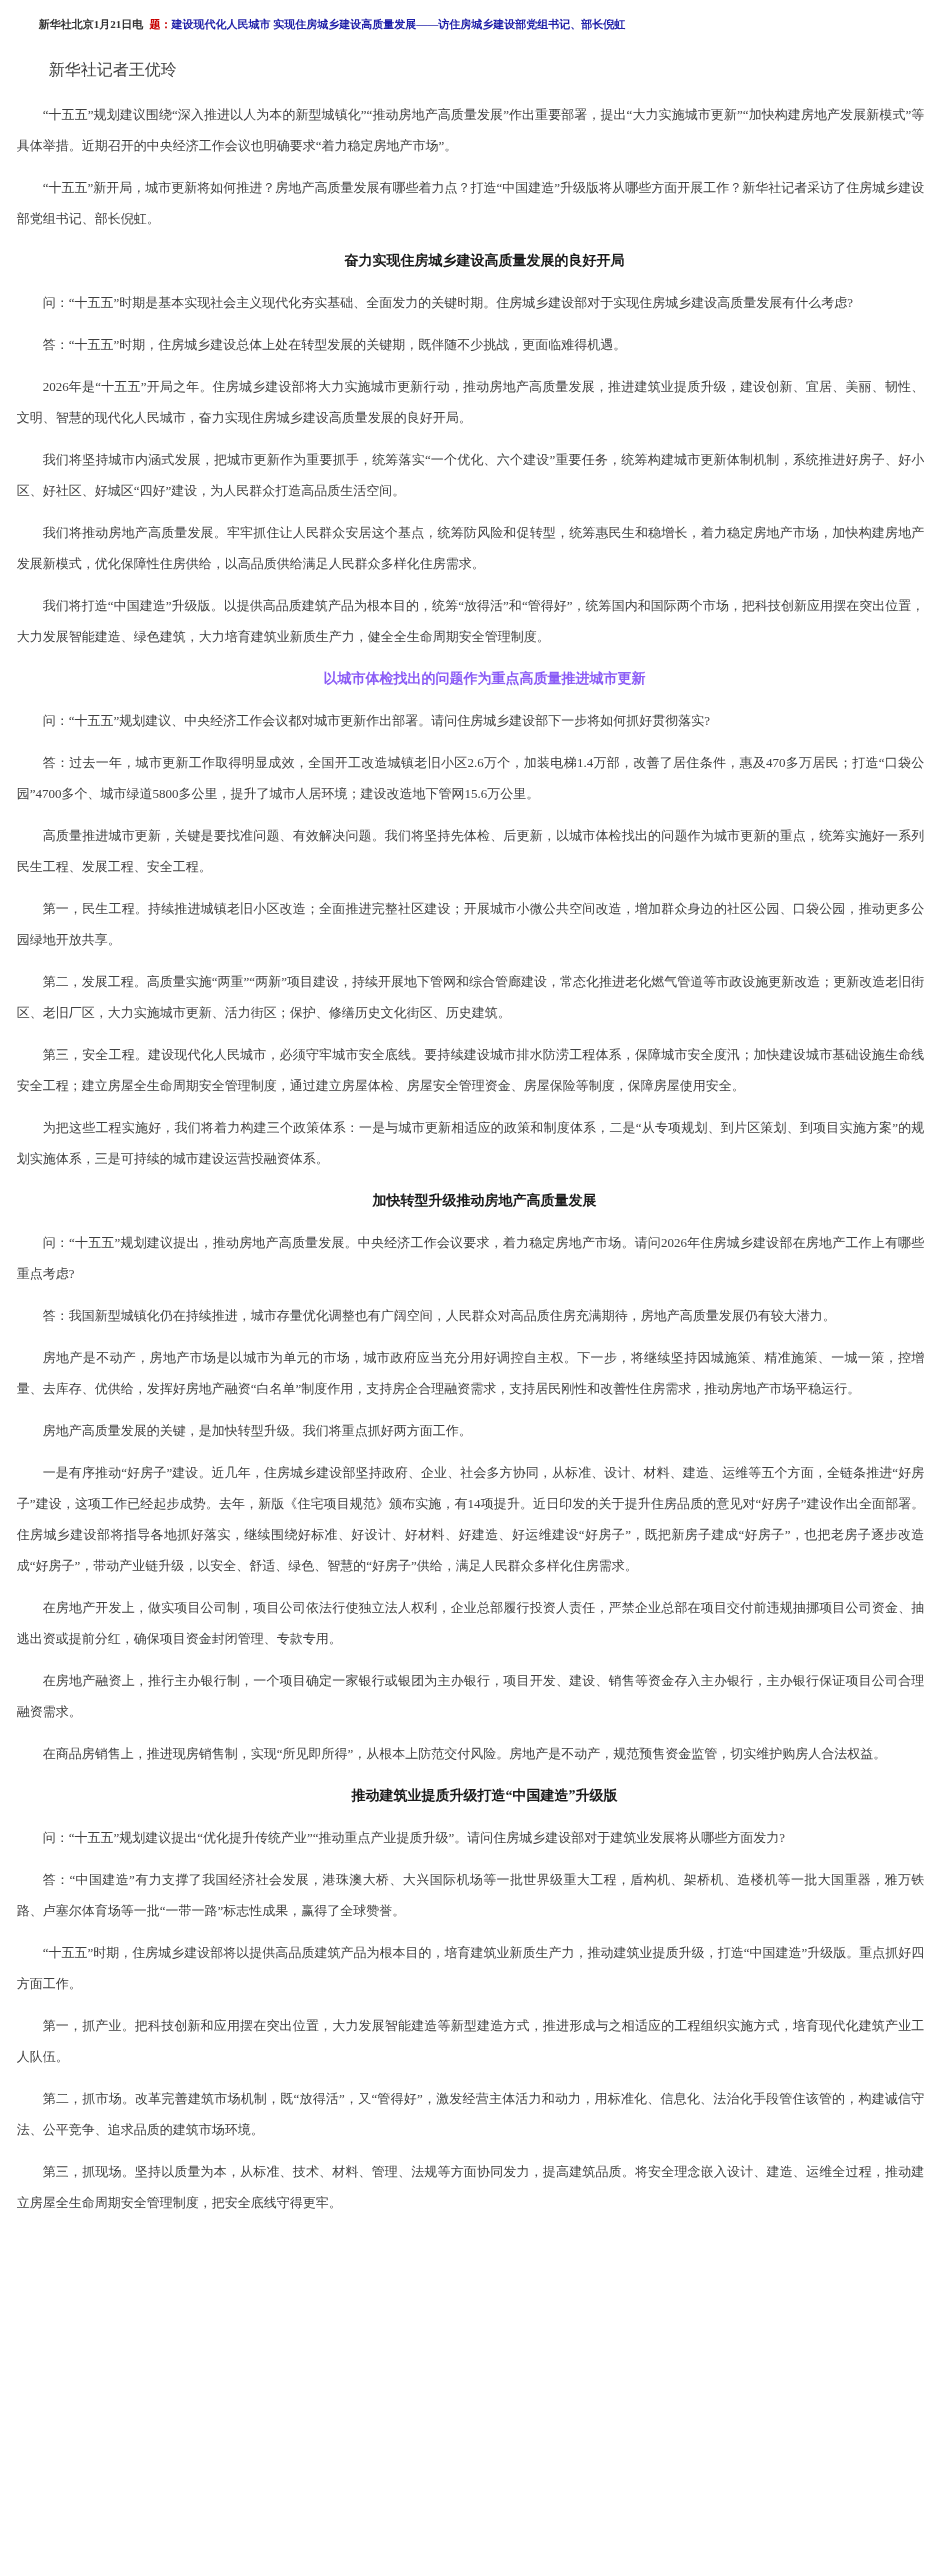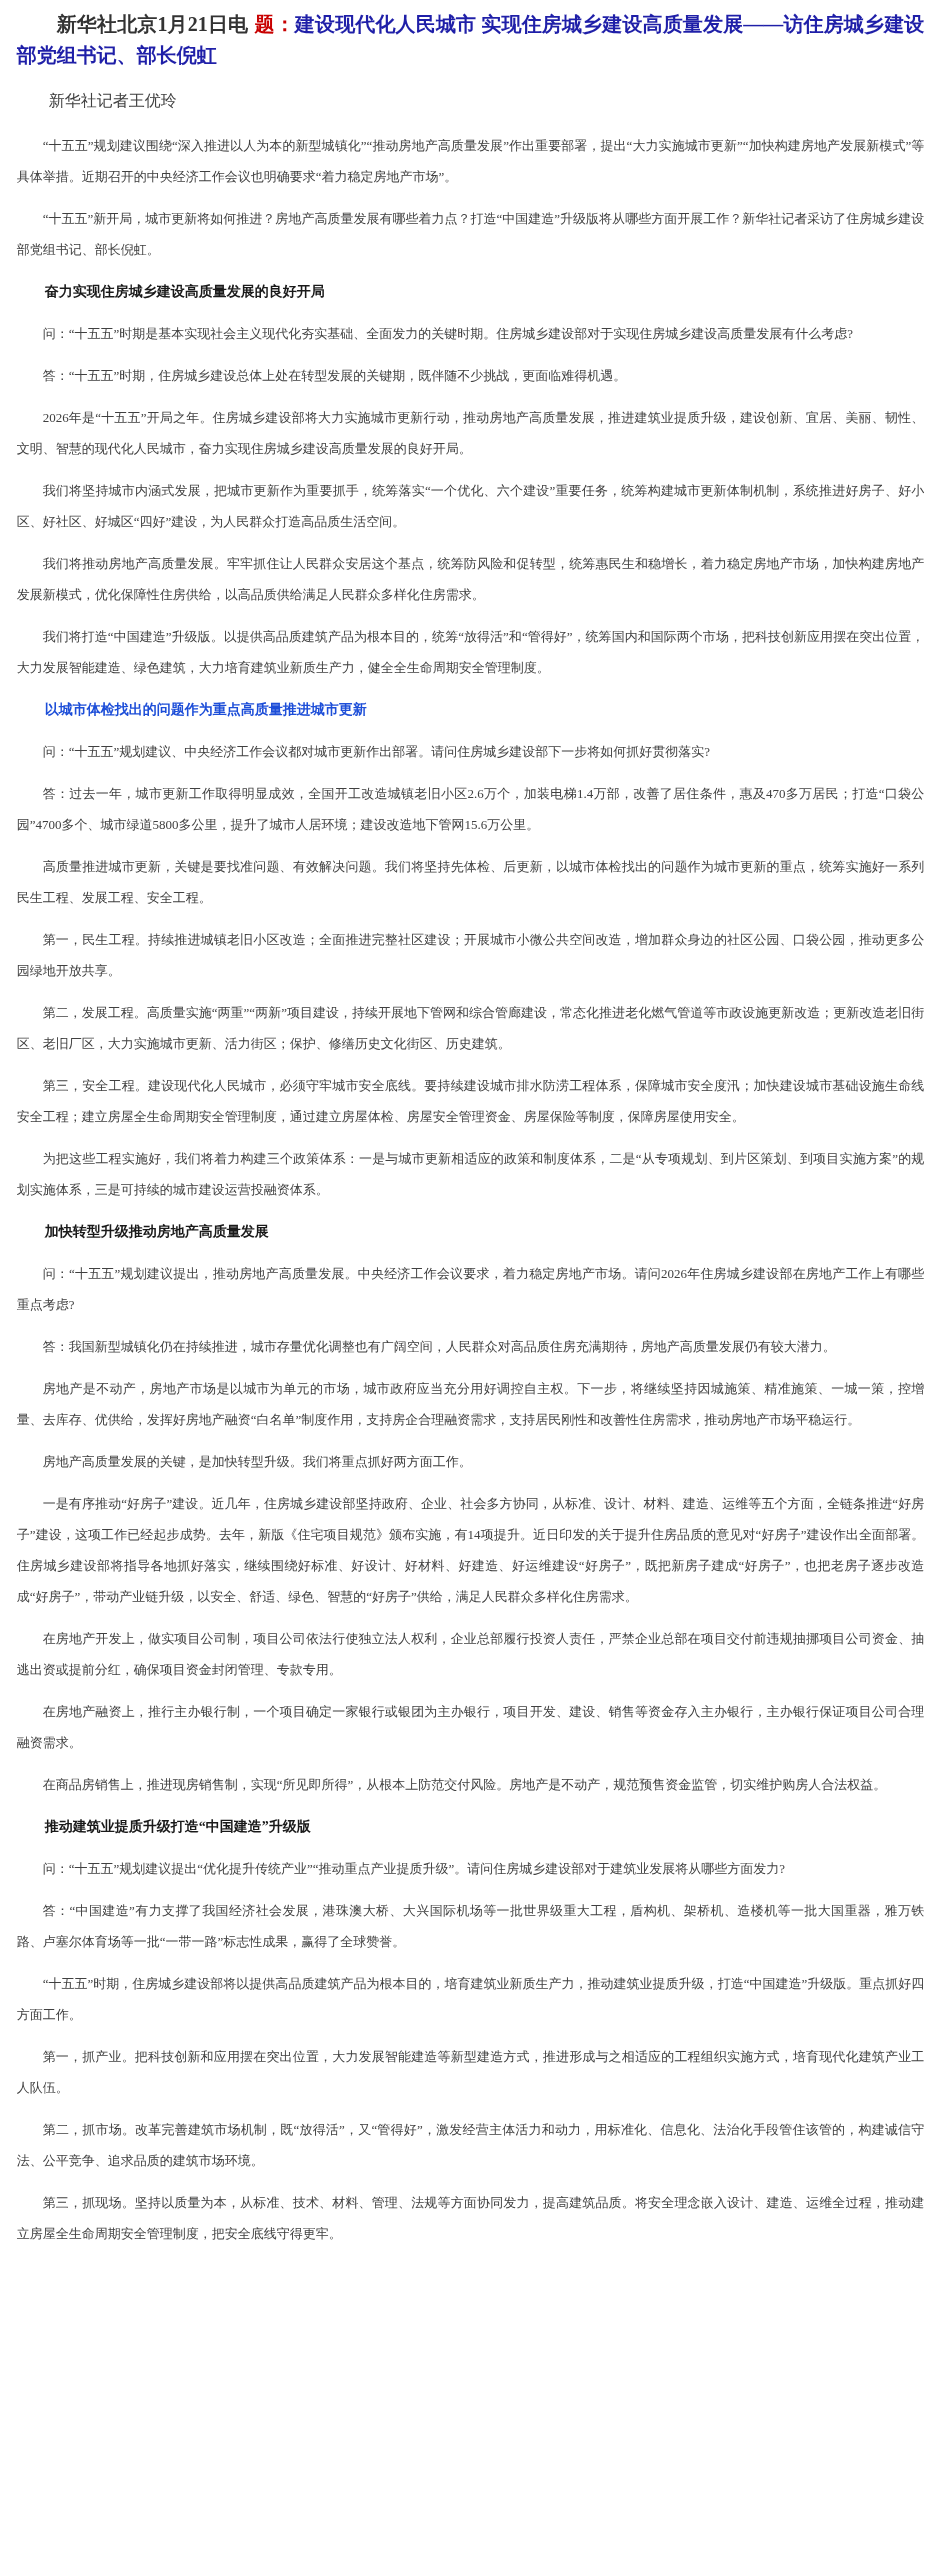--- a/index.html
+++ b/index.html
@@ -11,21 +11,21 @@
     width: 941px;
     min-height: 2576px;
     font-family: "Liberation Serif", "DejaVu Serif", serif;
     color: #404040;
     box-sizing: border-box;
   }
   .page {
     padding: 9px 16.7px 39px 16.7px;
   }
   .title {
-    font-size: 20px;
+    font-size: 11px;
     font-weight: bold;
     line-height: 31px;
     text-indent: 2em;
     margin: 0 0 14px 0;
     text-align: justify;
   }
   .title .title-label {
     margin-left: 6.4px;
   }
   .byline {
@@ -40,41 +40,42 @@
     text-indent: 2em;
     text-align: justify;
     margin: 0 0 11px 0;
   }
   .heading {
     font-size: 14px;
     font-weight: bold;
     line-height: 31px;
     text-indent: 2em;
     margin: 0 0 11px 0;
+    text-align: center;
   }
 </style>
 </head>
 <body style="color: rgb(64, 64, 64);">
 
 <div class="page">
   <p class="title">
     <span class="dateline" style="color: rgb(51, 51, 51);">新华社北京1月21日电</span><span class="title-label" style="color: rgb(200, 0, 0);">题：</span><span class="title-main" style="color: rgb(31, 31, 168);">建设现代化人民城市 实现住房城乡建设高质量发展——访住房城乡建设部党组书记、部长倪虹</span>
   </p>
   <p class="byline">新华社记者王优玲</p>
   <div id="blocks">
       <p class="para">“十五五”规划建议围绕“深入推进以人为本的新型城镇化”“推动房地产高质量发展”作出重要部署，提出“大力实施城市更新”“加快构建房地产发展新模式”等具体举措。近期召开的中央经济工作会议也明确要求“着力稳定房地产市场”。</p>
       <p class="para">“十五五”新开局，城市更新将如何推进？房地产高质量发展有哪些着力点？打造“中国建造”升级版将从哪些方面开展工作？新华社记者采访了住房城乡建设部党组书记、部长倪虹。</p>
       <h2 class="heading" style="color: rgb(26, 26, 26);">奋力实现住房城乡建设高质量发展的良好开局</h2>
       <p class="para">问：“十五五”时期是基本实现社会主义现代化夯实基础、全面发力的关键时期。住房城乡建设部对于实现住房城乡建设高质量发展有什么考虑?</p>
       <p class="para">答：“十五五”时期，住房城乡建设总体上处在转型发展的关键期，既伴随不少挑战，更面临难得机遇。</p>
       <p class="para">2026年是“十五五”开局之年。住房城乡建设部将大力实施城市更新行动，推动房地产高质量发展，推进建筑业提质升级，建设创新、宜居、美丽、韧性、文明、智慧的现代化人民城市，奋力实现住房城乡建设高质量发展的良好开局。</p>
       <p class="para">我们将坚持城市内涵式发展，把城市更新作为重要抓手，统筹落实“一个优化、六个建设”重要任务，统筹构建城市更新体制机制，系统推进好房子、好小区、好社区、好城区“四好”建设，为人民群众打造高品质生活空间。</p>
       <p class="para">我们将推动房地产高质量发展。牢牢抓住让人民群众安居这个基点，统筹防风险和促转型，统筹惠民生和稳增长，着力稳定房地产市场，加快构建房地产发展新模式，优化保障性住房供给，以高品质供给满足人民群众多样化住房需求。</p>
       <p class="para">我们将打造“中国建造”升级版。以提供高品质建筑产品为根本目的，统筹“放得活”和“管得好”，统筹国内和国际两个市场，把科技创新应用摆在突出位置，大力发展智能建造、绿色建筑，大力培育建筑业新质生产力，健全全生命周期安全管理制度。</p>
-      <h2 class="heading" style="color: #1d4ed8;">以城市体检找出的问题作为重点高质量推进城市更新</h2>
+      <h2 class="heading" style="color: #8b5cf6;">以城市体检找出的问题作为重点高质量推进城市更新</h2>
       <p class="para">问：“十五五”规划建议、中央经济工作会议都对城市更新作出部署。请问住房城乡建设部下一步将如何抓好贯彻落实?</p>
       <p class="para">答：过去一年，城市更新工作取得明显成效，全国开工改造城镇老旧小区2.6万个，加装电梯1.4万部，改善了居住条件，惠及470多万居民；打造“口袋公园”4700多个、城市绿道5800多公里，提升了城市人居环境；建设改造地下管网15.6万公里。</p>
       <p class="para">高质量推进城市更新，关键是要找准问题、有效解决问题。我们将坚持先体检、后更新，以城市体检找出的问题作为城市更新的重点，统筹实施好一系列民生工程、发展工程、安全工程。</p>
       <p class="para">第一，民生工程。持续推进城镇老旧小区改造；全面推进完整社区建设；开展城市小微公共空间改造，增加群众身边的社区公园、口袋公园，推动更多公园绿地开放共享。</p>
       <p class="para">第二，发展工程。高质量实施“两重”“两新”项目建设，持续开展地下管网和综合管廊建设，常态化推进老化燃气管道等市政设施更新改造；更新改造老旧街区、老旧厂区，大力实施城市更新、活力街区；保护、修缮历史文化街区、历史建筑。</p>
       <p class="para">第三，安全工程。建设现代化人民城市，必须守牢城市安全底线。要持续建设城市排水防涝工程体系，保障城市安全度汛；加快建设城市基础设施生命线安全工程；建立房屋全生命周期安全管理制度，通过建立房屋体检、房屋安全管理资金、房屋保险等制度，保障房屋使用安全。</p>
       <p class="para">为把这些工程实施好，我们将着力构建三个政策体系：一是与城市更新相适应的政策和制度体系，二是“从专项规划、到片区策划、到项目实施方案”的规划实施体系，三是可持续的城市建设运营投融资体系。</p>
       <h2 class="heading" style="color: rgb(26, 26, 26);">加快转型升级推动房地产高质量发展</h2>
       <p class="para">问：“十五五”规划建议提出，推动房地产高质量发展。中央经济工作会议要求，着力稳定房地产市场。请问2026年住房城乡建设部在房地产工作上有哪些重点考虑?</p>
       <p class="para">答：我国新型城镇化仍在持续推进，城市存量优化调整也有广阔空间，人民群众对高品质住房充满期待，房地产高质量发展仍有较大潜力。</p>

